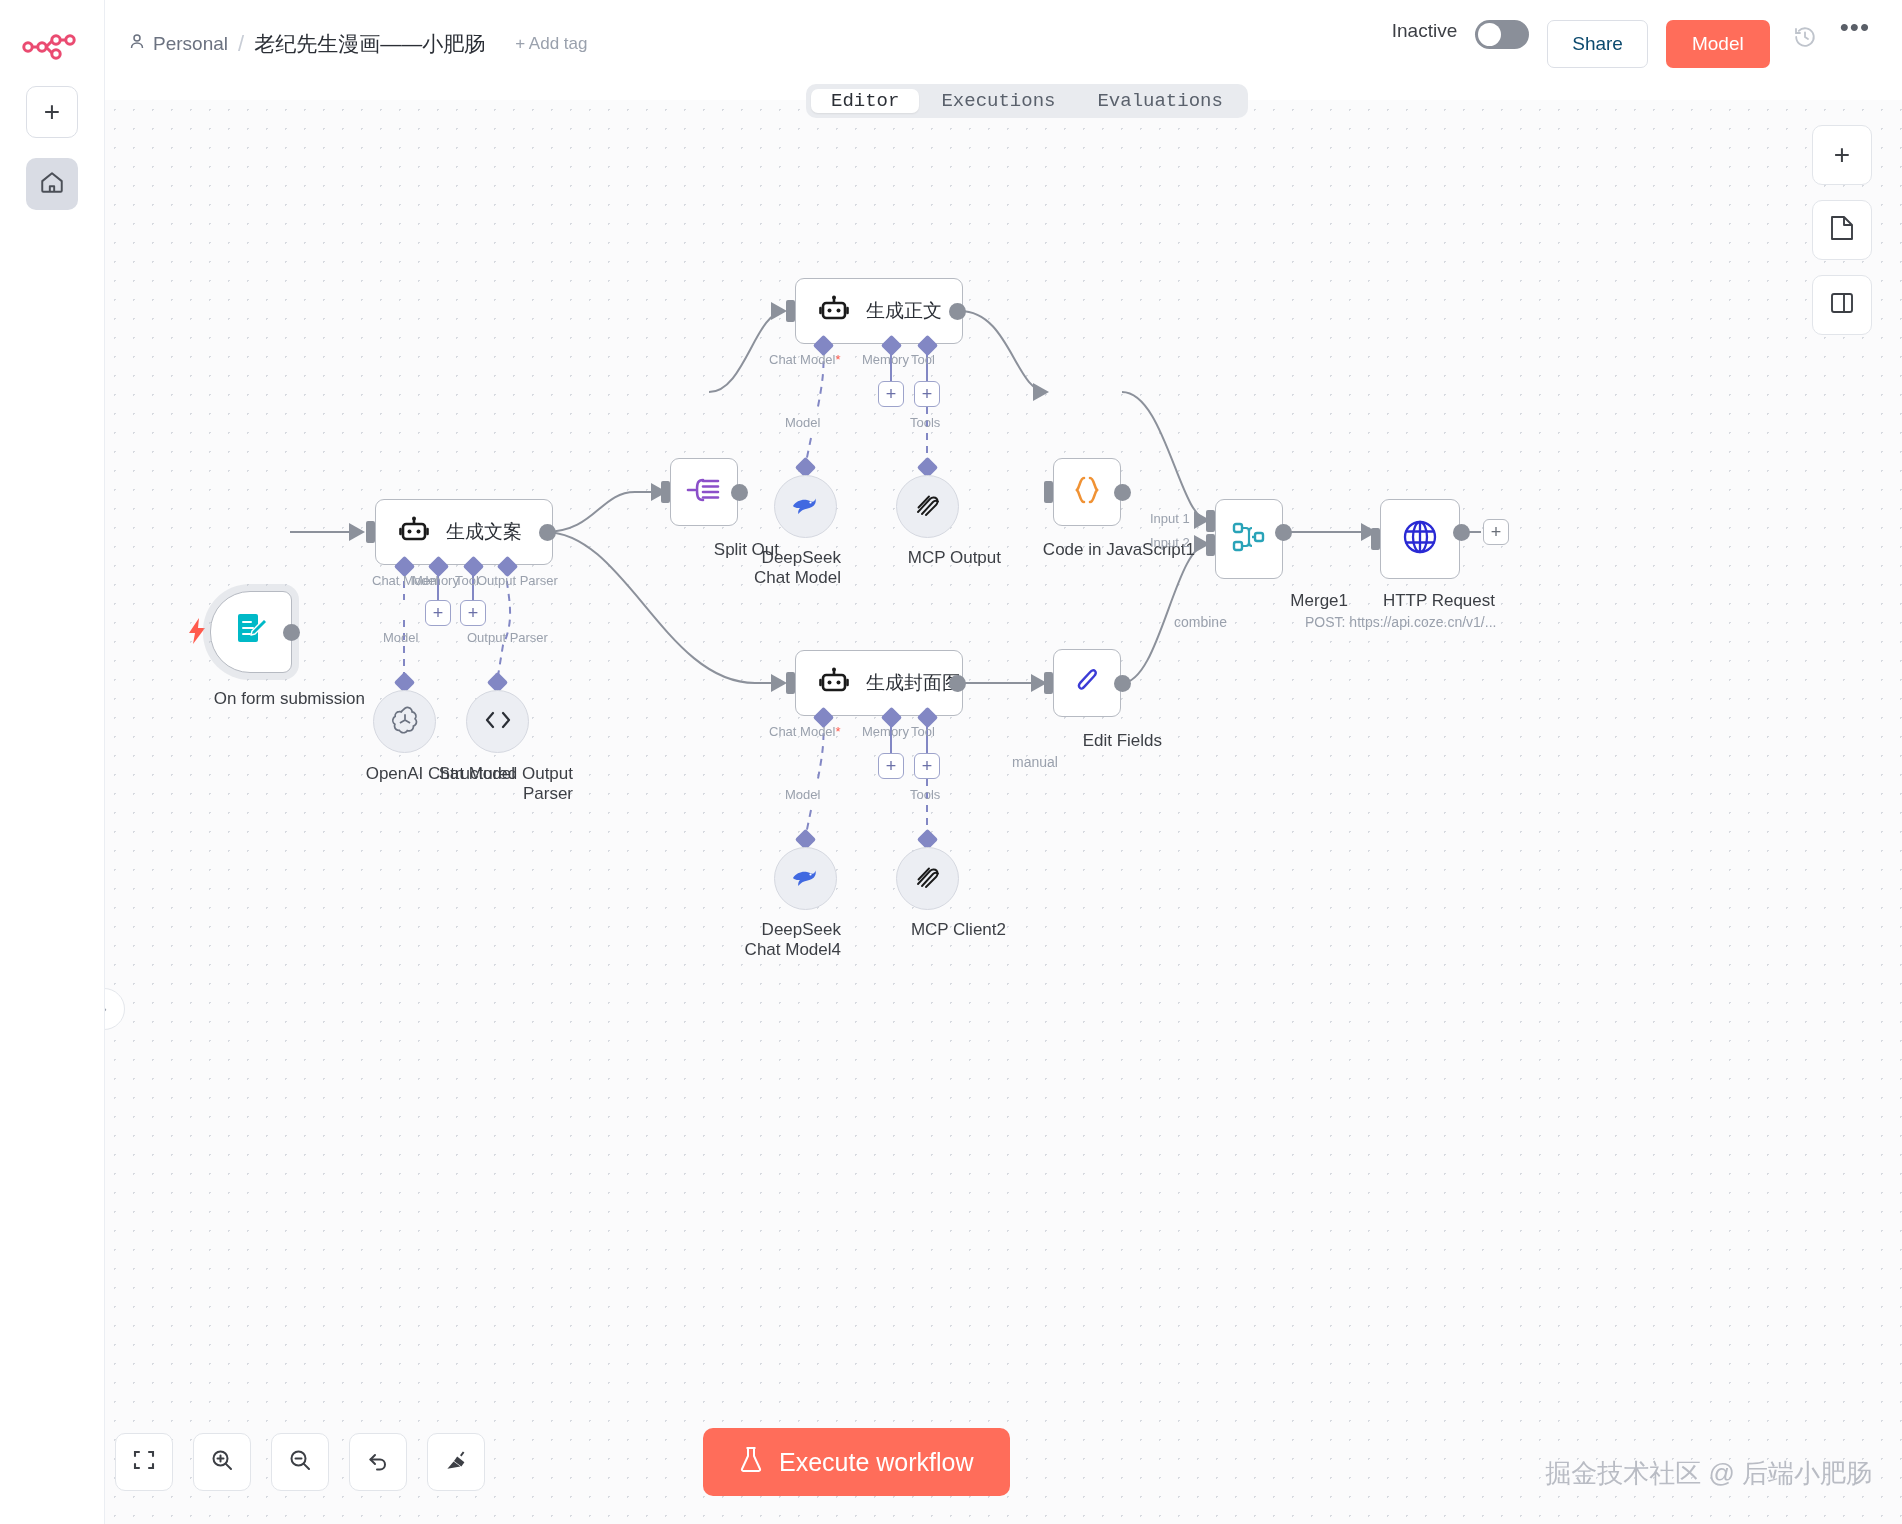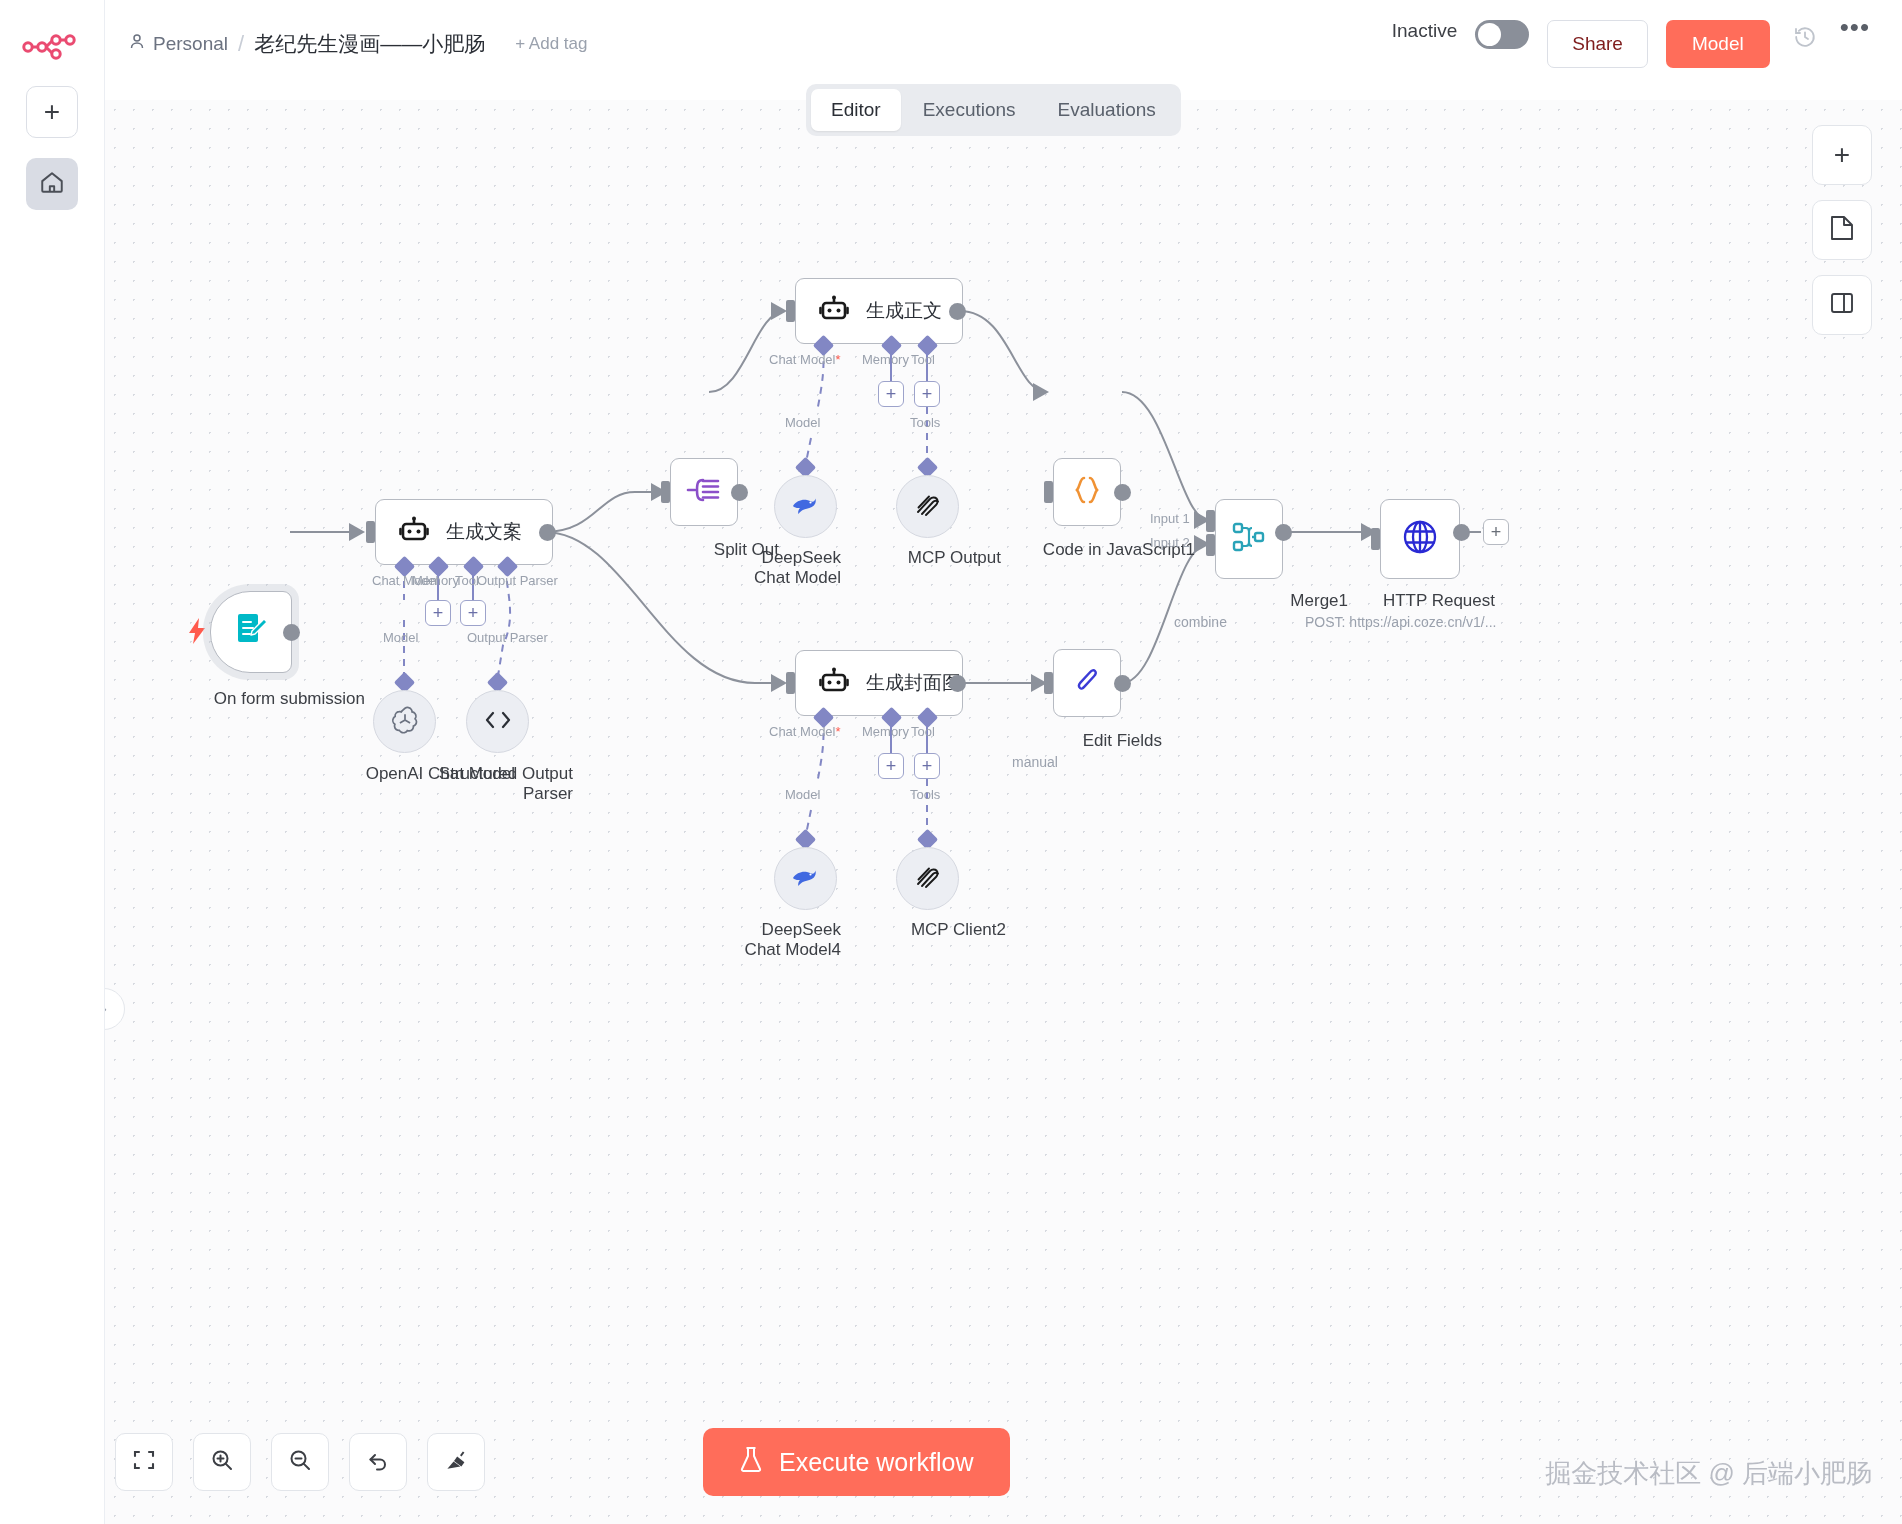--- a/index.html
+++ b/index.html
@@ -44,42 +44,42 @@
   .toggle {
     width: 54px; height: 29px; border-radius: 15px; background: #8a8f99;
     position: relative; cursor: pointer;
   }
   .toggle .knob {
     position: absolute; left: 3px; top: 3px; width: 23px; height: 23px;
     border-radius: 50%; background: #fff;
   }
   .btn-share {
     height: 48px; padding: 0 24px; border-radius: 7px; border: 1px solid #dcdfe6;
-    background: #fff; font-size: 19px; color: #7f1d1d; cursor: pointer;
+    background: #fff; font-size: 19px; color: #0c4a6e; cursor: pointer;
     font-family: "Liberation Sans", sans-serif;
   }
   .btn-save {
     height: 48px; padding: 0 26px; border-radius: 7px; border: none;
     background: #ff6d5a; color: #fff; font-size: 19px; cursor: pointer;
     font-family: "Liberation Sans", sans-serif;
   }
   .icon-btn-plain {
     width: 34px; height: 34px; display: flex; align-items: center; justify-content: center;
     cursor: pointer; color: #b9bec7;
   }
   .dots { font-size: 26px; color: #5a5f68; letter-spacing: 1px; line-height: 0.6; cursor: pointer; }
 
   
   .tabs {
     position: absolute; left: 806px; top: 84px; z-index: 36;
     display: flex; background: #e9ebef; border-radius: 10px; padding: 5px;
     gap: 2px;
   }
   .tab {
-    padding: 10px 20px; border-radius: 7px; font-size: 19px; color: #5a616c; cursor: pointer;
+    padding: 1px 20px; border-radius: 7px; font-size: 19px; color: #5a616c; cursor: pointer; font-family: Liberation Mono, monospace;
   }
   .tab.active { background: #fff; color: #2b2f36; box-shadow: 0 1px 2px rgba(0,0,0,.07); }
 
   
   .canvas {
     position: absolute; left: 105px; top: 100px; right: 0; bottom: 0;
     background-color: #fbfbfc;
     background-image: radial-gradient(#d7dae0 1px, transparent 1px);
     background-size: 19px 19px;
     overflow: hidden;

